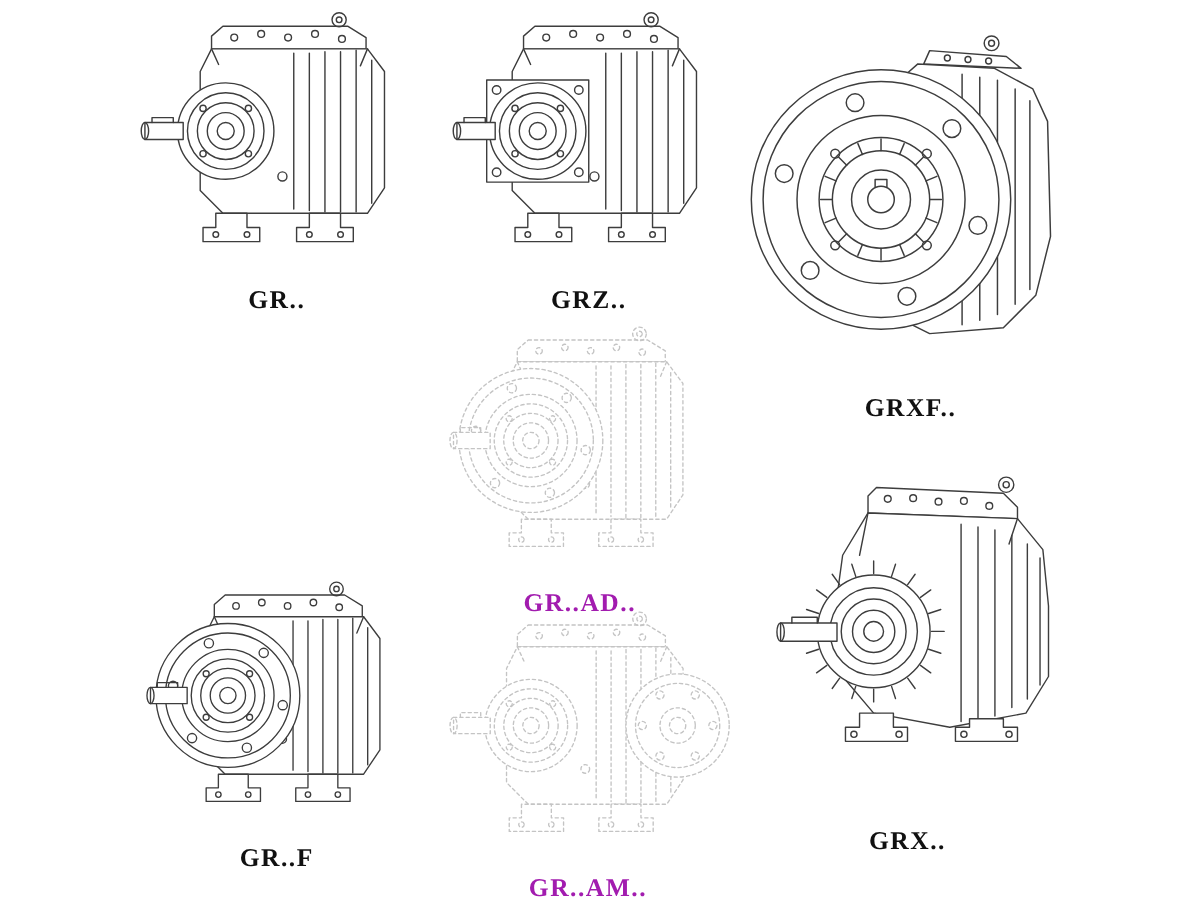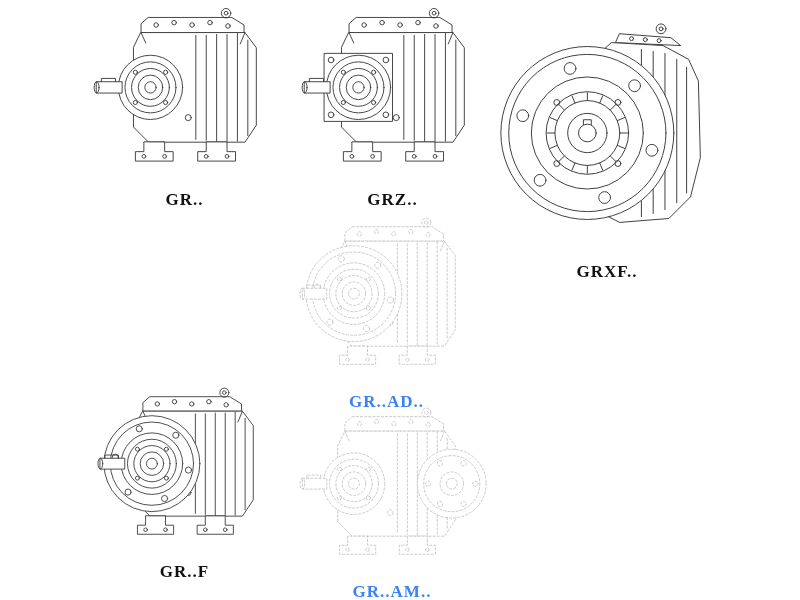--- a/index.html
+++ b/index.html
@@ -23,21 +23,21 @@
     stroke:#3d3d3d;
     stroke-width:1;
     fill:none;
     stroke-linecap:round;
     stroke-linejoin:round;
   }
   figure.ghost g.drawing{
     stroke:#c4c4c4;
     stroke-dasharray:2.4 2.2;
   }
-  figure.ghost figcaption.caption{color:#3b82f6;}
+  figure.ghost figcaption.caption{color:#a21caf;}
   .defs-holder{position:absolute;width:0;height:0;overflow:hidden;}
 </style>
 </head>
 <body>
 
 <div class="stage">
 
   <svg class="defs-holder" aria-hidden="true">
     <defs>
       <g id="g-body">
@@ -204,20 +204,28 @@
     <svg class="draw" width="181" height="172" viewBox="0 0 200 190">
       <g class="drawing">
           <use href="#g-body"></use>
           <use href="#g-flange"></use>
           <use href="#g-hub"></use>
         </g>
     </svg>
     <figcaption class="caption">GR..AD..</figcaption>
   </figure>
 
+  <figure class="cell" style="left:492px;top:310px;width:226px;">
+    <svg class="draw" width="226" height="235" viewBox="0 0 240 250">
+      <g class="drawing">
+          <use href="#g-grx"></use>
+        </g>
+    </svg>
+    <figcaption class="caption">GRX..</figcaption>
+  </figure>
 
   <figure class="cell" style="left:94px;top:384px;width:181px;">
     <svg class="draw" width="181" height="172" viewBox="0 0 200 190">
       <g class="drawing">
           <use href="#g-body"></use>
           <use href="#g-flange"></use>
           <use href="#g-hub"></use>
         </g>
     </svg>
     <figcaption class="caption">GR..F</figcaption>

